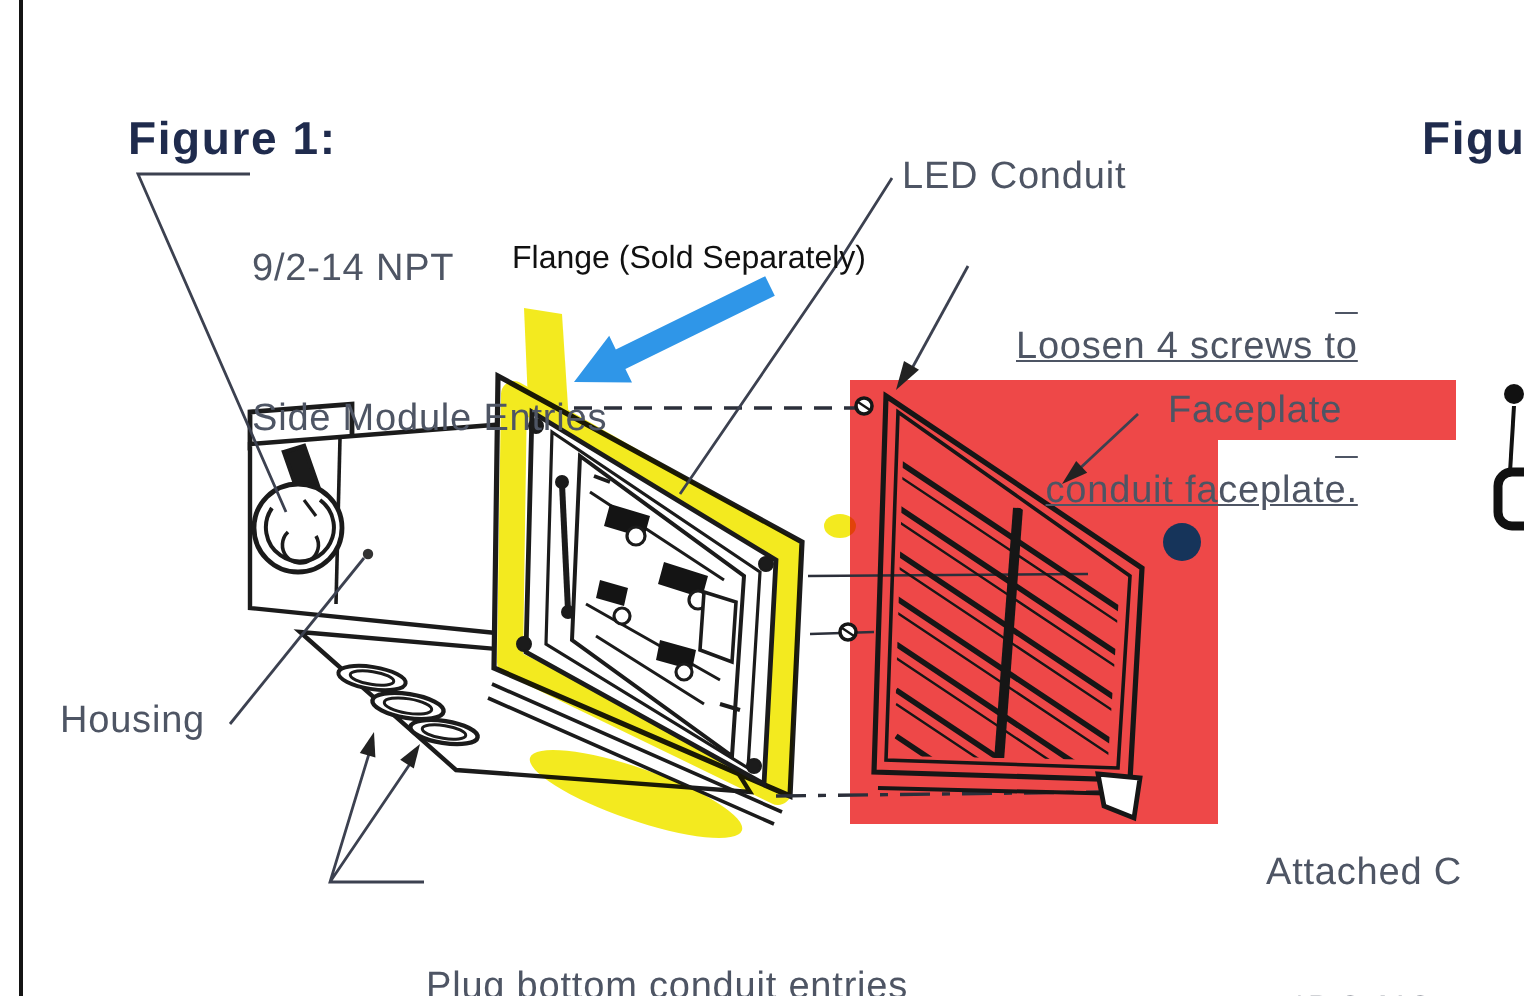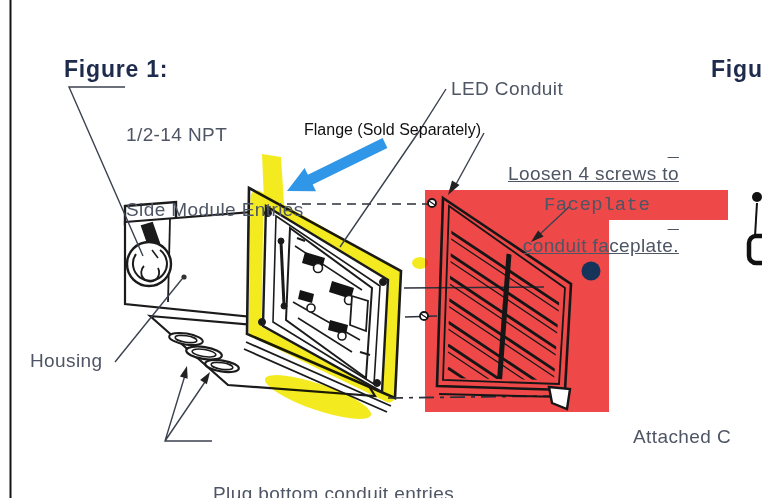--- a/index.html
+++ b/index.html
@@ -9,26 +9,26 @@
   }
   #canvas{position:absolute;left:0;top:0;}
   .txt{position:absolute;white-space:pre;color:#4e5564;
        font-size:19px;letter-spacing:.4px;line-height:25px;}
   .title{font-weight:bold;font-size:23px;letter-spacing:.8px;color:#1f2b4d;margin-top:32px;}
   #fig1{left:64px;top:25px;}
   #fig2{left:711px;top:25px;}
   #npt{left:126px;top:72px;}
   #led{left:451px;top:76px;}
   #loosen{left:508px;top:114px;text-align:right;line-height:24px;text-decoration:underline;}
-  #faceplate-label{left:544px;top:193px;font-family:Liberation Mono, monospace;}
+  #faceplate-label{left:584px;top:193px;}
   #housing-label{left:30px;top:348px;}
   #plug{left:213px;top:426px;line-height:27px;}
   #attached{left:633px;top:379px;text-align:center;line-height:23px;}
   #flange-note{left:256px;top:120px;color:#111;font-size:16px;
-               letter-spacing:0;line-height:19px;margin-left:48px;}
+               letter-spacing:0;line-height:19px;}
 </style>
 </head>
 <body>
 
 <svg id="canvas" width="762" height="498" viewBox="0 0 762 498">
 
   <line x1="10.5" y1="0" x2="10.5" y2="498" stroke="#141414" stroke-width="2"></line>
 
   <polygon points="425,190 728,190 728,220 609,220 609,412 425,412" fill="#ee4848"></polygon>
 
@@ -134,21 +134,21 @@
     <circle cx="757" cy="197" r="5" fill="#111" stroke="none"></circle>
     <path d="M757,203 L755,236" stroke-width="2"></path>
     <rect x="749" y="236" width="20" height="27" rx="7" stroke-width="4.5"></rect>
   </g>
 </svg>
 
 <div id="fig1" class="txt title">Figure 1:</div>
 <div id="fig2" class="txt title">Figu</div>
 
 <div id="npt" class="txt">
-  <div>1/2-14 NPT</div>
+  <div>9/2-14 NPT</div>
   <div>Side Module Entries</div>
 </div>
 
 <div id="led" class="txt">LED Conduit</div>
 
 <div id="loosen" class="txt">
   <div>Loosen 4 screws to</div>
   <div>conduit faceplate.</div>
 </div>
 

